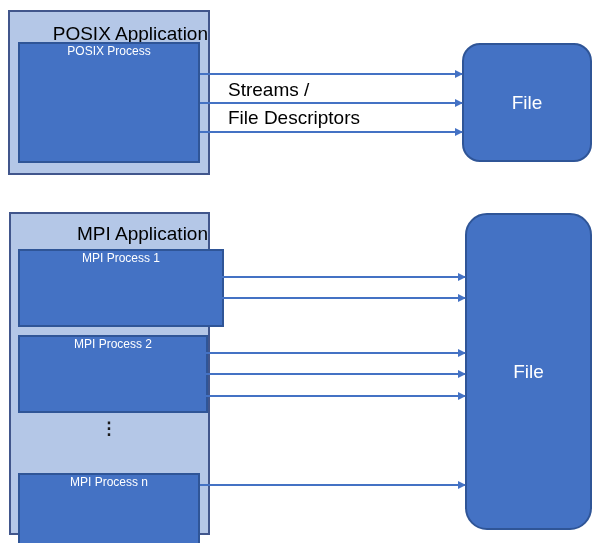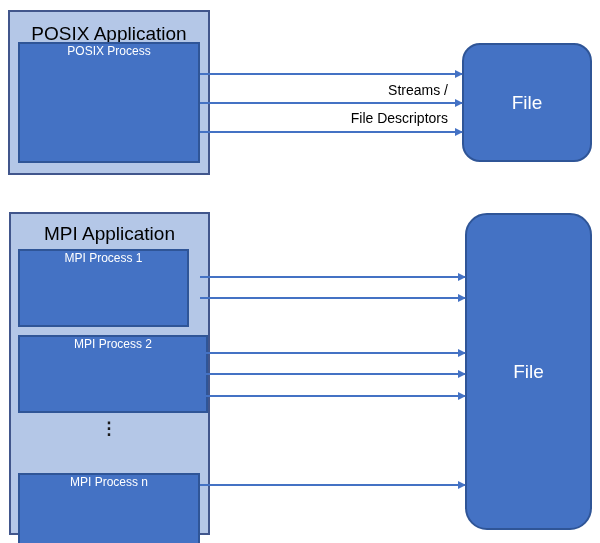--- a/index.html
+++ b/index.html
@@ -18,21 +18,21 @@
   .app-box {
     position: absolute;
     background: var(--app-fill, #b4c7e7);
     border: 2px solid var(--app-border, #41568c);
     box-sizing: border-box;
   }
   .app-title {
     position: absolute;
     left: 0;
     right: 0;
-    text-align: center;
+    text-align: right;
     font-size: 19px;
     color: var(--label-text, #000000);
   }
   .process-box {
     position: absolute;
     background: var(--process-fill, #4472c4);
     border: 2px solid var(--process-border, #2f5597);
     box-sizing: border-box;
     color: var(--process-text, #ffffff);
     display: flex;
@@ -63,22 +63,22 @@
     right: -1px;
     top: -5px;
     width: 0;
     height: 0;
     border-left: 8px solid var(--arrow, #4472c4);
     border-top: 4px solid transparent;
     border-bottom: 4px solid transparent;
   }
   .flow-label {
     position: absolute;
-    text-align: right;
-    font-size: 14px;
+    text-align: left;
+    font-size: 19px;
     color: var(--label-text, #000000);
     line-height: 28px;
   }
   .ellipsis {
     position: absolute;
     text-align: center;
     font-size: 17px;
     font-weight: bold;
     color: #1a1a1a;
     letter-spacing: 0;
@@ -107,21 +107,21 @@
 
   <div class="flow-label" style="left:228px; top:76px; width:220px;">
     <div>Streams /</div>
     <div>File Descriptors</div>
   </div>
 
   <div class="app-box" style="left:9px; top:212px; width:201px; height:323px;">
     <div class="app-title" style="top:9px;">MPI Application</div>
   </div>
 
-  <div class="process-box" style="left:18px; top:249px; width:171px; height:78px;">
+  <div class="process-box" style="left:18px; top:249px; width:206px; height:78px;">
     <span>MPI Process 1</span>
   </div>
 
   <div class="process-box" style="left:18px; top:335px; width:190px; height:78px;">
     <span>MPI Process 2</span>
   </div>
 
   <div class="ellipsis" style="left:94px; top:418px; width:30px;">
     <span>⋮</span>
   </div>

